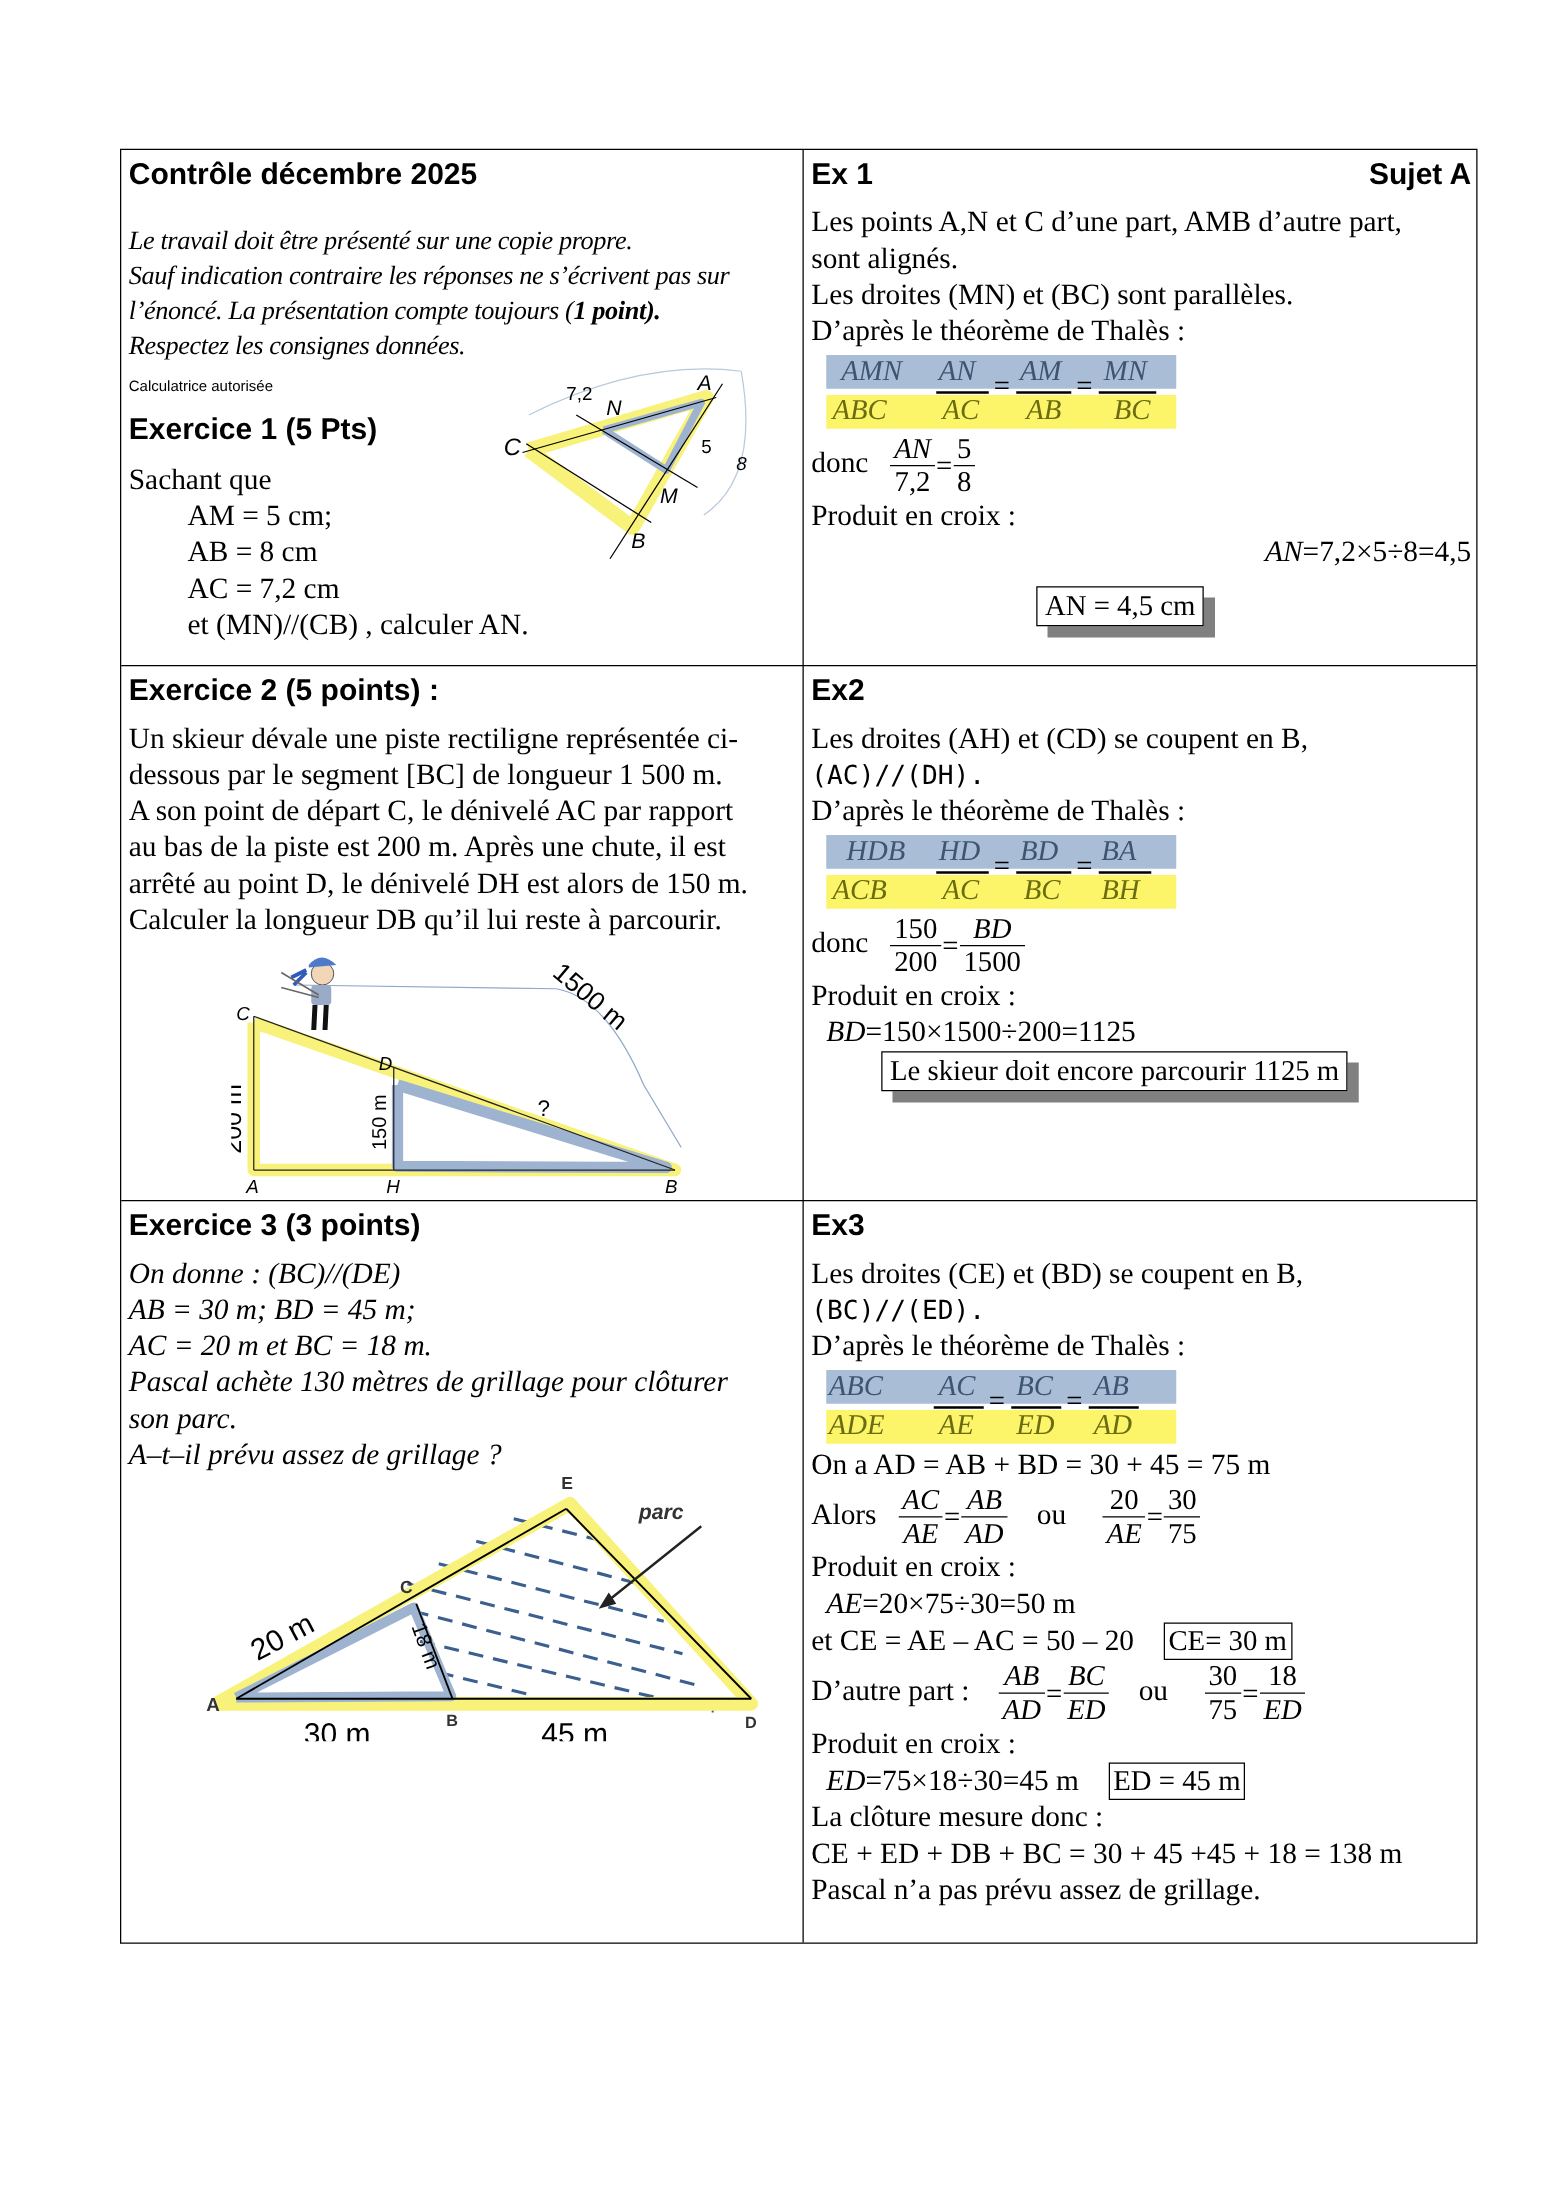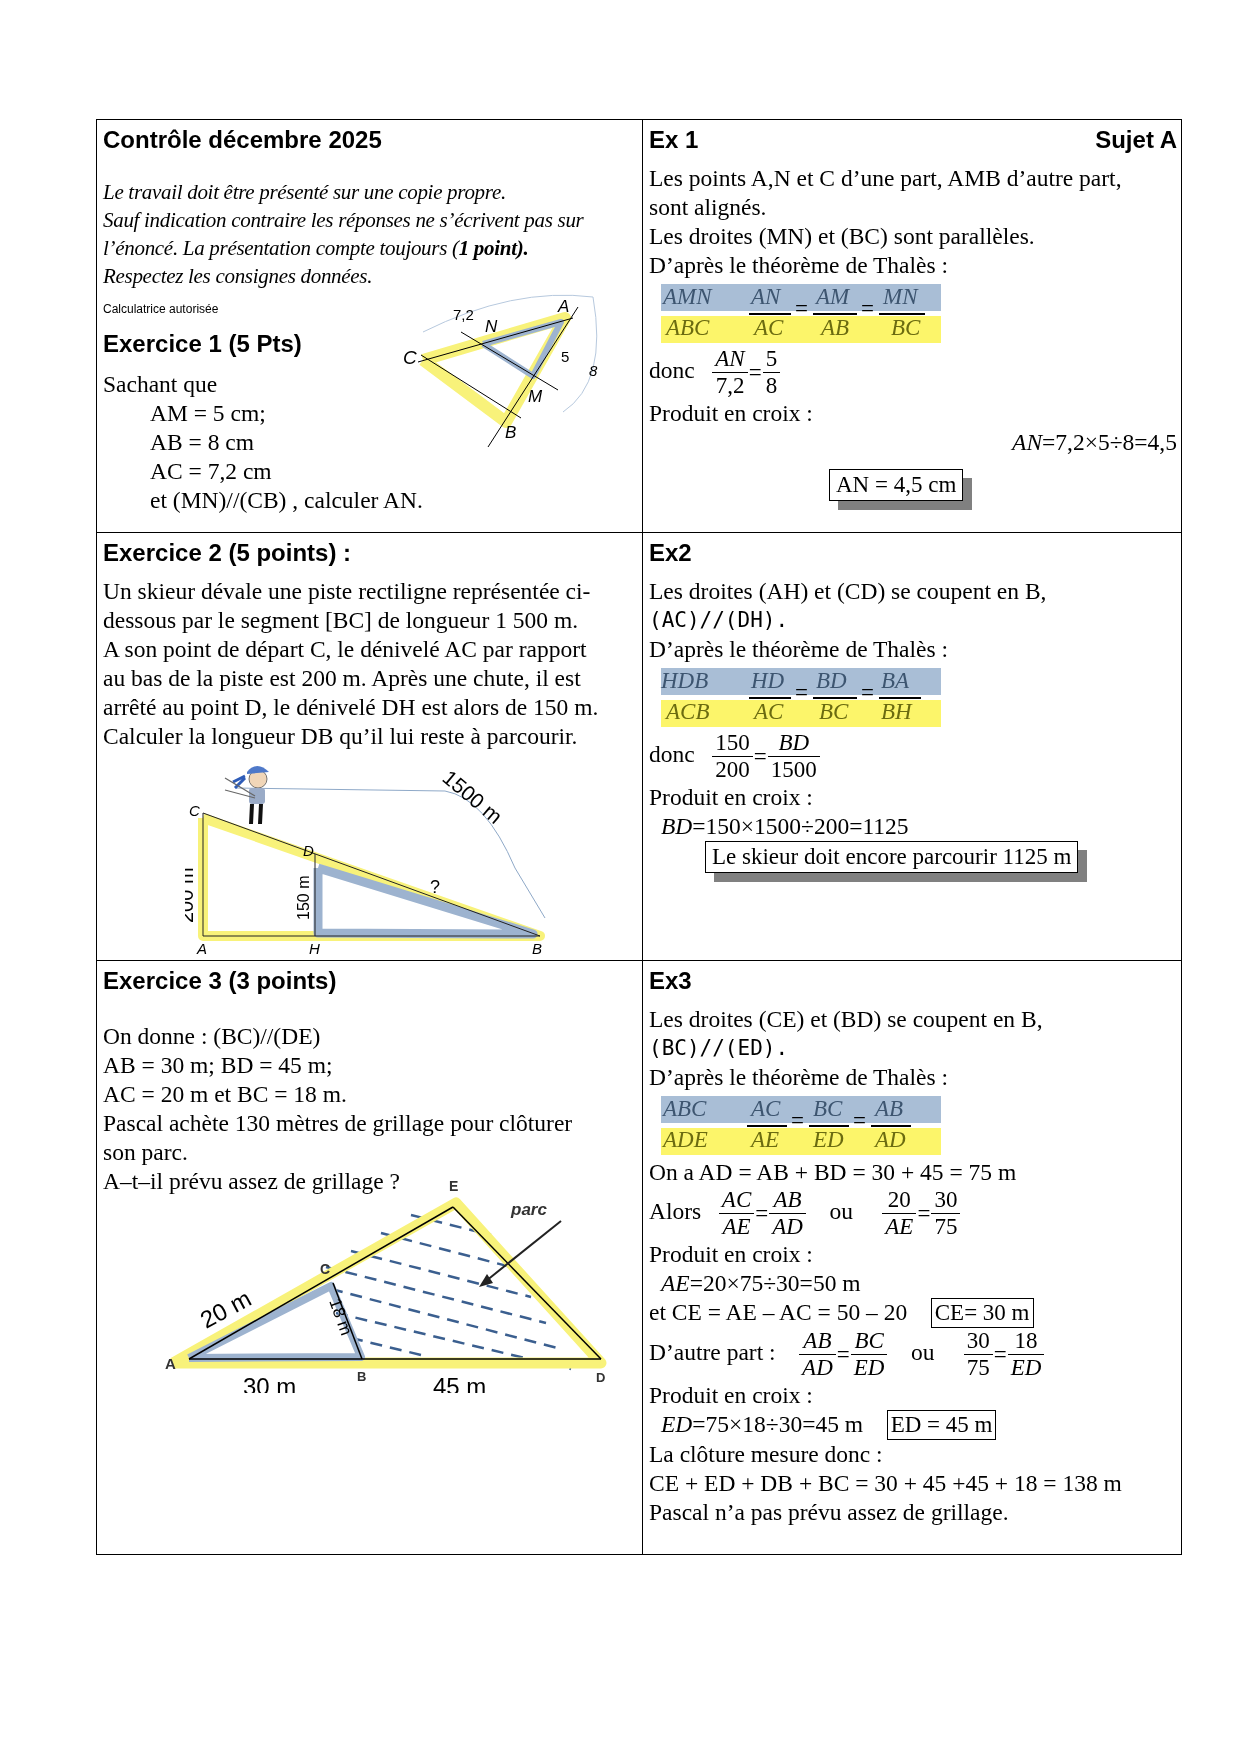--- a/index.html
+++ b/index.html
@@ -86,21 +86,21 @@
     </div>
     <div class="txt" style="margin-top:10px;">
       <div>Les points A,N et C d’une part, AMB d’autre part,</div>
       <div>sont alignés.</div>
       <div>Les droites (MN) et (BC) sont parallèles.</div>
       <div>D’après le théorème de Thalès :</div>
     </div>
     <div class="thales">
       <div class="band-b"></div>
         <div class="band-y"></div>
-      <span class="tb" style="left:2px">AMN</span>
+      <span class="tb" style="left:12px">AMN</span>
       <span class="tb" style="left:90px">AN</span>
       <span class="tb" style="left:155px">AM</span>
       <span class="tb" style="left:222px">MN</span>
       <span class="ty" style="left:5px">ABC</span>
       <span class="ty" style="left:93px">AC</span>
       <span class="ty" style="left:160px">AB</span>
       <span class="ty" style="left:230px">BC</span>
       <div class="bar" style="left:88px;width:42px"></div>
         <div class="eq" style="left:134px">=</div>
       <div class="bar" style="left:152px;width:44px"></div>
@@ -160,21 +160,21 @@
   <div class="cell" style="left:546px;top:413px;width:540px;height:427px;">
     <div class="h-sans u">Ex2</div>
     <div class="txt" style="margin-top:10px;">
       <div>Les droites (AH) et (CD) se coupent en B,</div>
       <div class="mono">(AC)//(DH).</div>
       <div>D’après le théorème de Thalès :</div>
     </div>
     <div class="thales">
       <div class="band-b"></div>
         <div class="band-y"></div>
-      <span class="tb" style="left:0">HDB</span>
+      <span class="tb" style="left:16px">HDB</span>
       <span class="tb" style="left:90px">HD</span>
       <span class="tb" style="left:155px">BD</span>
       <span class="tb" style="left:220px">BA</span>
       <span class="ty" style="left:5px">ACB</span>
       <span class="ty" style="left:93px">AC</span>
       <span class="ty" style="left:158px">BC</span>
       <span class="ty" style="left:220px">BH</span>
       <div class="bar" style="left:88px;width:42px"></div>
         <div class="eq" style="left:134px">=</div>
       <div class="bar" style="left:152px;width:44px"></div>
@@ -187,21 +187,21 @@
     </div>
     <div class="txt">Produit en croix :</div>
     <div class="txt" style="padding-left:12px;"><span class="mi">BD</span><span>=150×1500÷200=1125</span></div>
     <div style="margin-left:56px;" class="shadowbox">
       <div class="sh"></div><span class="box">Le skieur doit encore parcourir 1125 m</span>
     </div>
   </div>
 
   <div class="cell" style="left:0;top:841px;width:545px;height:595px;">
     <div class="h-sans u">Exercice 3 (3 points)</div>
-    <div class="txt" style="margin-top:27px;">
+    <div class="txt" style="margin-top:10px;font-style:italic;">
       <div>On donne : (BC)//(DE)</div>
         <div>AB = 30 m; BD = 45 m;</div>
         <div>AC = 20 m et BC = 18 m.</div>
       <div>Pascal achète 130 mètres de grillage pour clôturer</div>
         <div>son parc.</div>
         <div>A–t–il prévu assez de grillage ?</div>
     </div>
     <svg style="position:absolute;left:64px;top:212px;" width="480" height="220">
       <g stroke="#3b5f8f" stroke-width="2.5" stroke-dasharray="12 8">
         <line x1="250" y1="42" x2="330" y2="62"></line>

